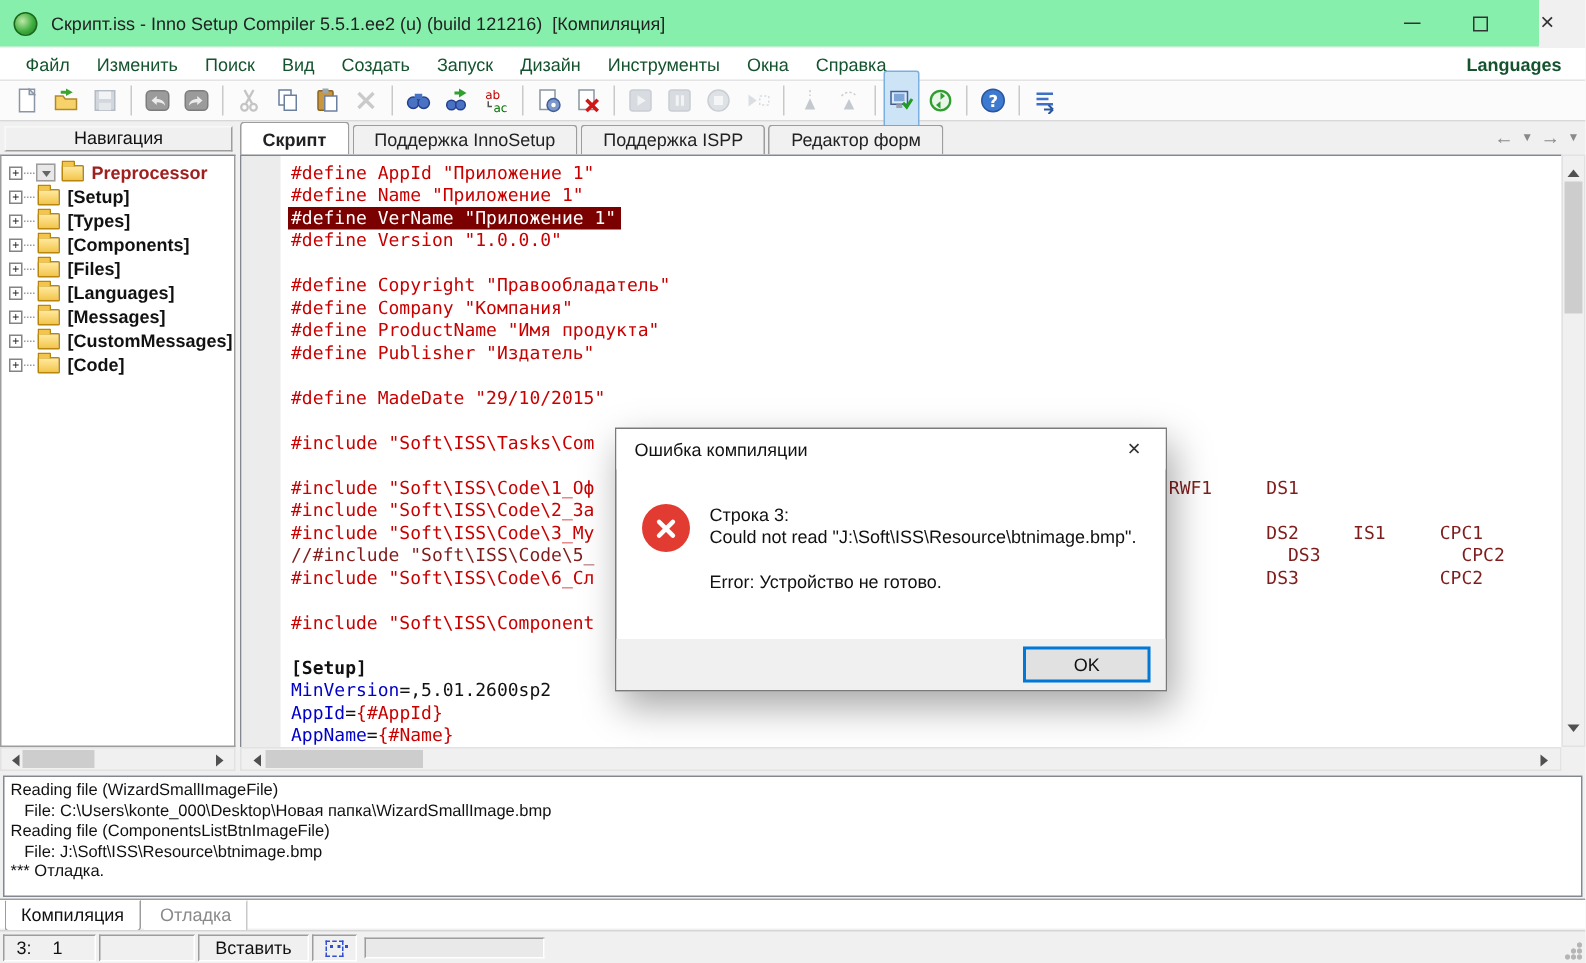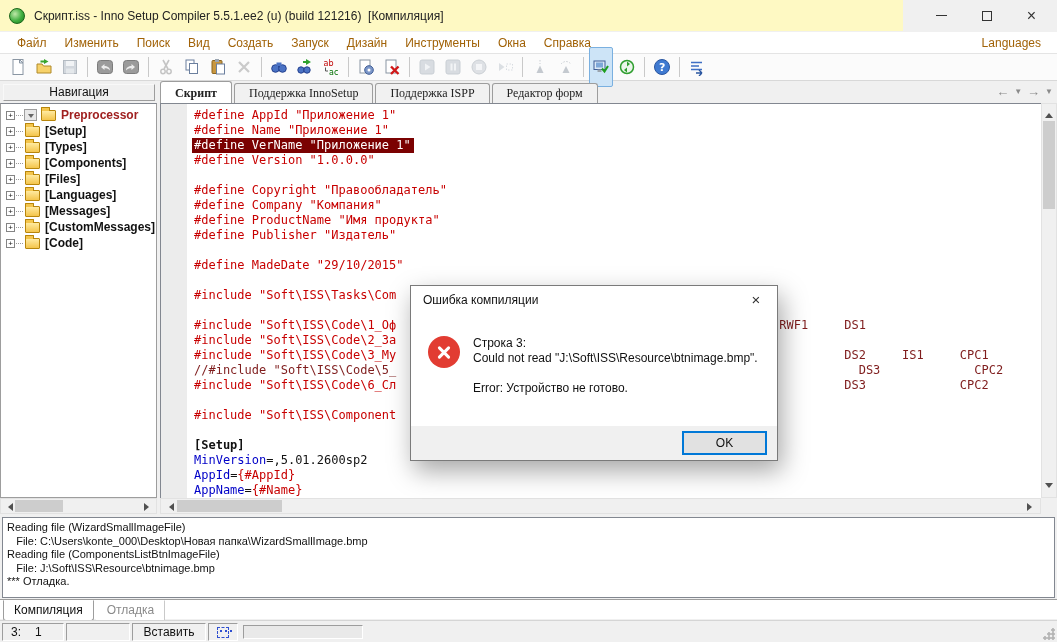--- a/index.html
+++ b/index.html
@@ -1,33 +1,33 @@
 <!DOCTYPE html>
 <html><head>
 <meta charset="utf-8">
 <style>
   * { margin:0; padding:0; box-sizing:border-box; }
   html,body { width:1057px; height:642px; overflow:hidden; }
   body { font-family:"Liberation Sans",sans-serif; font-size:12px; color:#111; background:#f0f0f0; position:relative; }
   .abs { position:absolute; }
 
   
-  #titlebar { left:0; top:0; width:903px; height:32px; background:#fef9c3; border-bottom:1px solid #f0f0f0; }
+  #titlebar { left:0; top:0; width:1026px; height:32px; background:#86efac; border-bottom:1px solid #f0f0f0; }
   #app-icon { left:9px; top:8px; width:16px; height:16px; border-radius:50%;
     background:radial-gradient(circle at 5px 5px,#bfe8a8,#3fae3f 55%,#1d7a1d); border:1px solid #1a661a; }
   #title-text { left:34px; top:9px; color:#222; white-space:pre; }
   .win-btn { top:0; width:45px; height:31px; display:flex; align-items:center; justify-content:center; color:#333; }
   #btn-min{ left:919px; } #btn-max{ left:964px; } #btn-close{ left:1009px; font-size:16px; }
   #btn-min i{ display:block; width:11px; height:1px; background:#333; }
   #btn-max i{ display:block; width:10px; height:10px; border:1px solid #333; }
 
   
   #menubar { left:0; top:32px; width:1057px; height:21px; background:#fff; display:flex; align-items:center; padding-left:8px; }
-  .menu-item { padding:2px 9px; color:#a16207; }
-  #menu-right { position:absolute; right:12px; top:2px; padding:2px 4px; }
+  .menu-item { padding:2px 9px; color:#14532d; }
+  #menu-right { position:absolute; right:12px; top:2px; padding:2px 4px;font-weight:bold; }
 
   
   #toolbar { left:0; top:53px; width:1057px; height:28px; background:#fbfbfb; border-top:1px solid #e4e4e4; border-bottom:1px solid #d8d8d8; display:flex; align-items:center; padding-left:5px; }
   .tb-btn { width:24px; height:40px; display:flex; align-items:center; justify-content:center; border:1px solid transparent; border-radius:2px; margin:0 1px; }
   .tb-btn svg { width:18px; height:18px; }
   .tb-btn.disabled { opacity:.5; }
   .tb-btn.active { background:#cde4f7; border-color:#7ab0e0; }
   .tb-sep { width:1px; height:20px; background:#c9c9c9; margin:0 4px; }
 
   
@@ -37,21 +37,21 @@
   .tree-expand { position:absolute; left:5px; top:4px; width:9px; height:9px; border:1px solid #848484; background:#fff; font:8px/7px "Liberation Sans",sans-serif; text-align:center; color:#222; }
   .tree-stub { position:absolute; left:15px; top:8px; width:7px; border-top:1px dotted #999; }
   .tree-drop { position:absolute; left:23px; top:2px; width:13px; height:12px; background:#e8e8e8; border:1px solid #9d9d9d; }
   .tree-drop::after { content:""; position:absolute; left:3px; top:4px; border:3px solid transparent; border-top:4px solid #666; }
   .folder { position:relative; width:15px; height:11px; background:linear-gradient(#ffeaa0,#f4c54c); border:1px solid #b8860b; border-radius:1px; margin-right:5px; flex:none; }
   .folder::before { content:""; position:absolute; left:-1px; top:-4px; width:7px; height:3px; background:#f4c54c; border:1px solid #b8860b; border-bottom:none; border-radius:1px 1px 0 0; }
   #nav-hscroll { left:0; top:498px; width:157px; height:16px; }
 
   
   #tabstrip { left:160px; top:81px; width:897px; height:22px; }
-  .tab { display:inline-block; height:20px; margin-top:2px; padding:2px 14px 0; background:#f1f1f1; border:1px solid #9d9d9d; border-bottom:none; border-radius:3px 3px 0 0; margin-right:2px; color:#222; vertical-align:bottom;font-family:Liberation Serif, serif; }
+  .tab { display:inline-block; height:20px; margin-top:2px; padding:2px 14px 0; background:#f1f1f1; border:1px solid #9d9d9d; border-bottom:none; border-radius:3px 3px 0 0; margin-right:2px; color:#222; vertical-align:bottom; }
   .tab.active { background:#fff; font-weight:bold; height:22px; margin-top:0; padding-top:4px; }
   #tab-nav { position:absolute; right:4px; top:3px; display:flex; align-items:center; gap:3px; color:#777; }
   #tab-nav .nav-arrow { font-size:13px; color:#8a8a8a; padding:0 2px; }
   #tab-nav .nav-caret { font-size:8px; color:#8a8a8a; }
 
   
   #editor { left:160px; top:103px; width:881px; height:395px; background:#fff; border-top:1px solid #828790; border-left:1px solid #828790; overflow:hidden; }
   #gutter { position:absolute; left:0; top:0; width:26px; height:100%; background:#ececec; }
   #code { position:absolute; left:33px; top:4px; font:12px/15px "DejaVu Sans Mono",monospace; white-space:pre; }
   .code-line { height:15px; }

